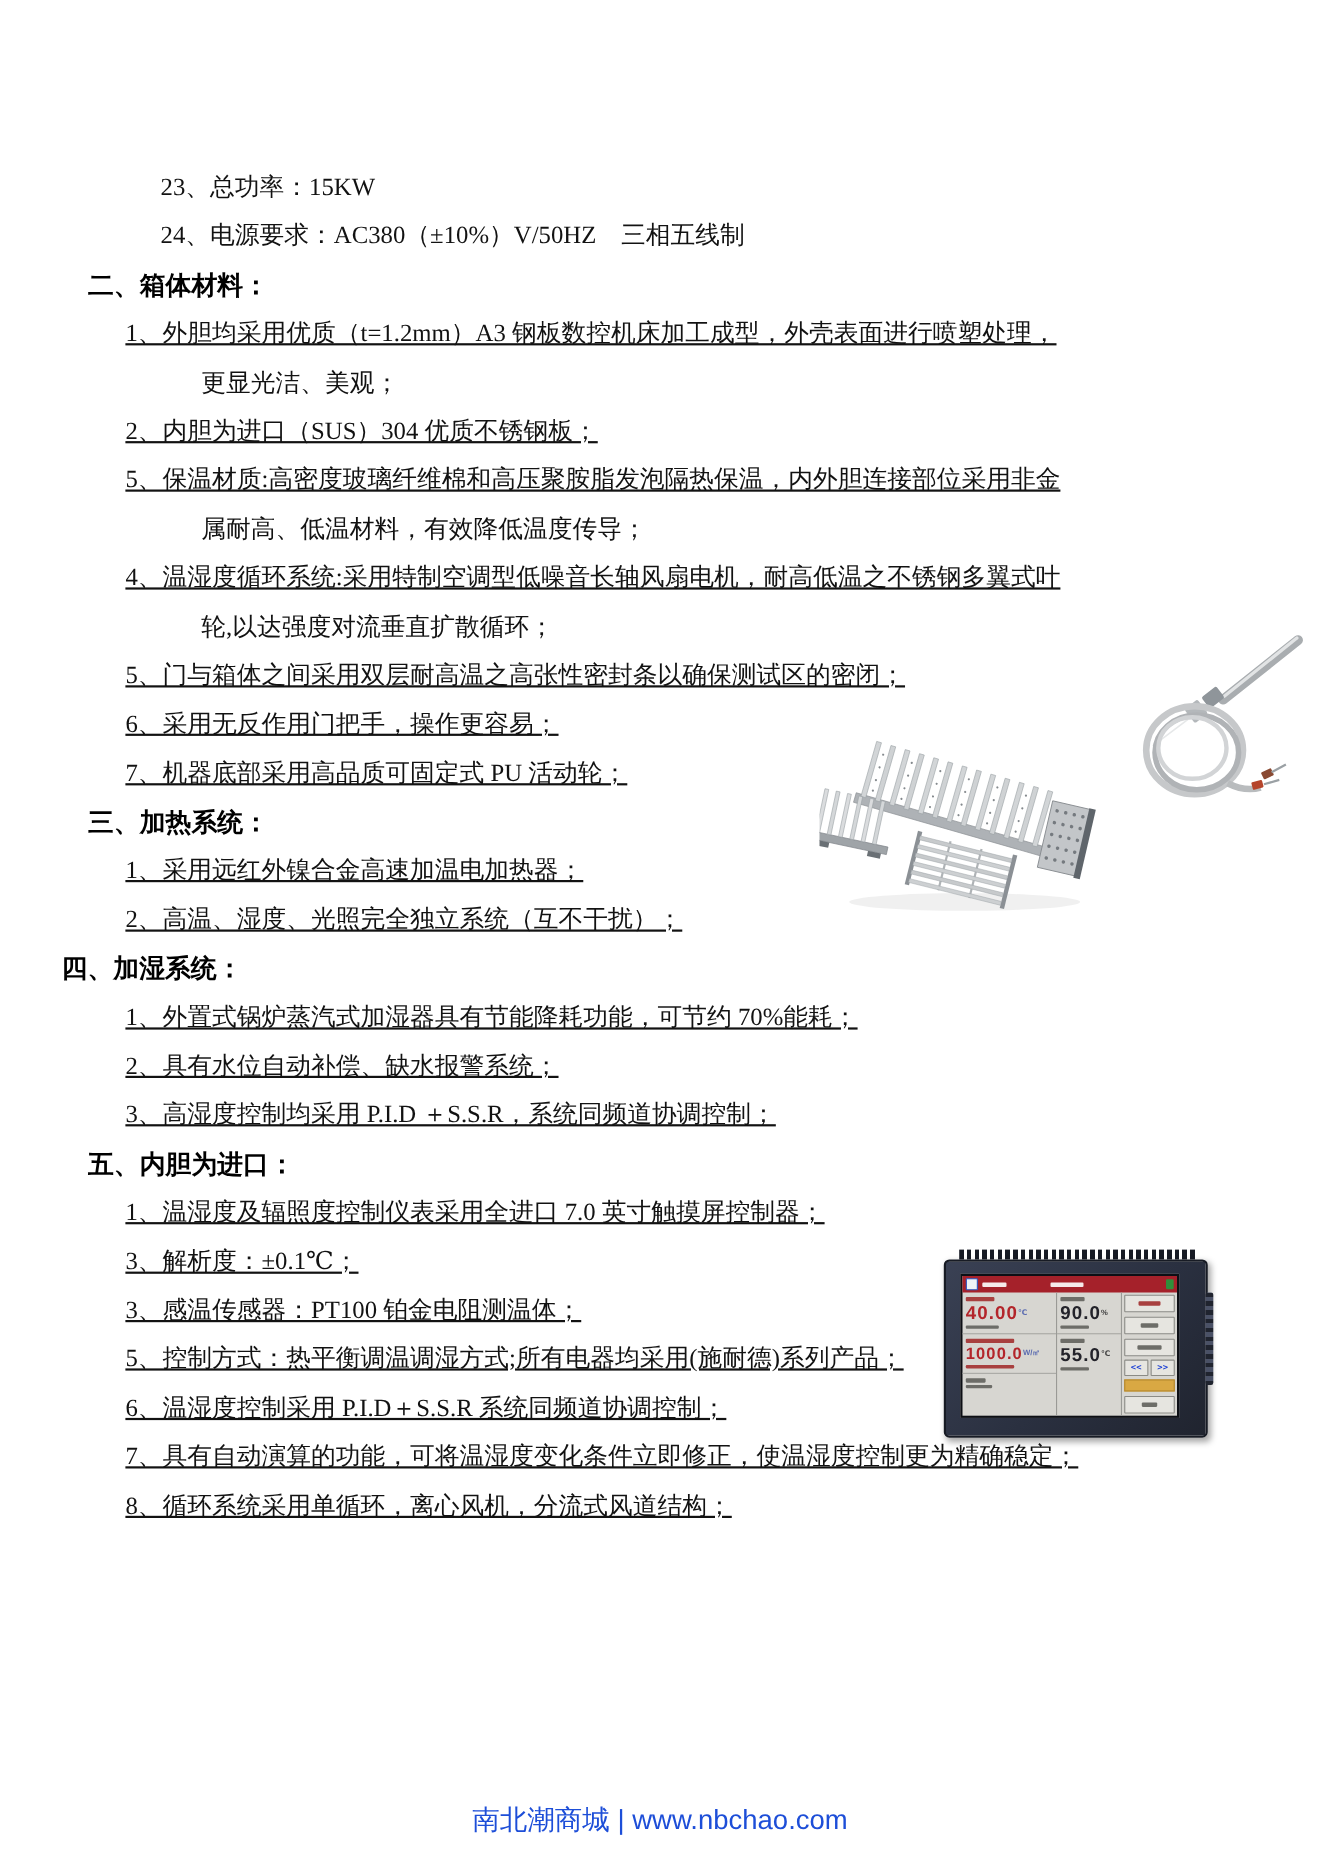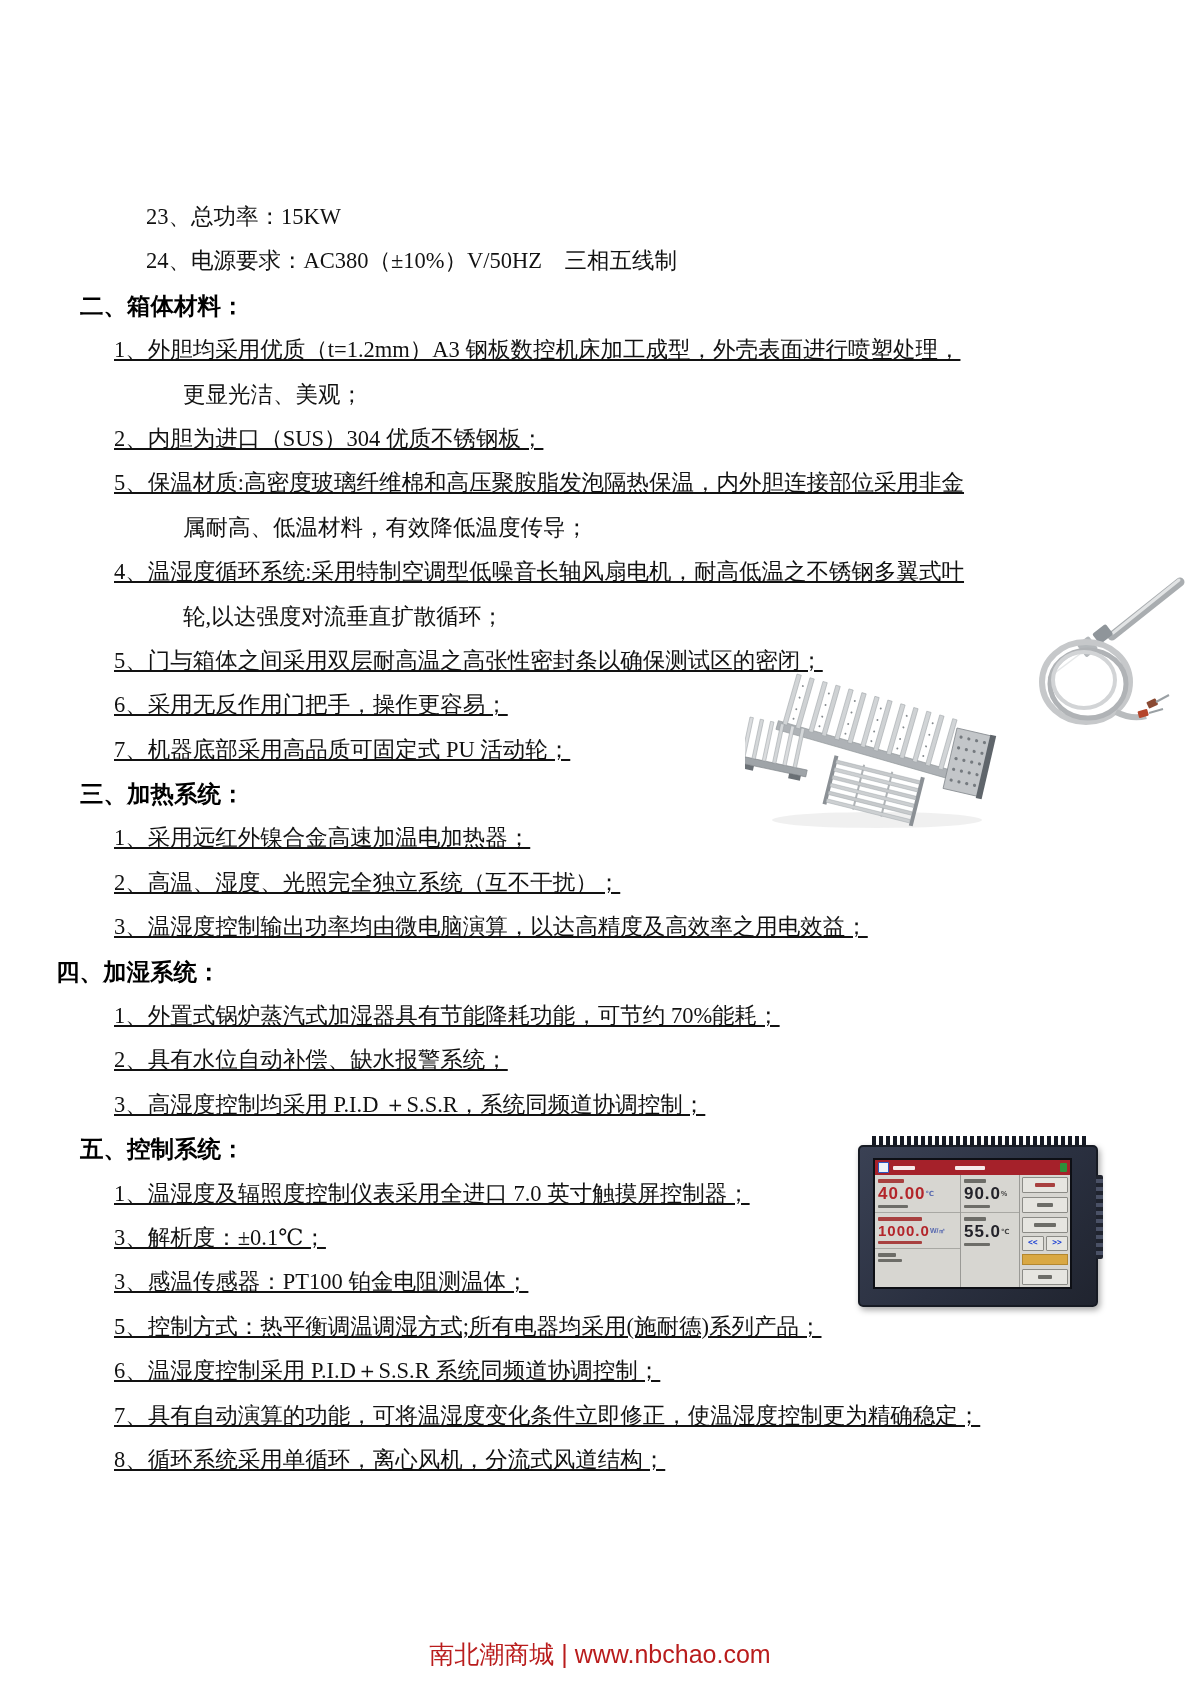--- a/index.html
+++ b/index.html
@@ -1,27 +1,27 @@
 <!DOCTYPE html>
 <html><head>
 <meta charset="utf-8">
 <style>
   html,body{margin:0;padding:0;background:#ffffff;}
   body{width:1200px;height:1697px;position:relative;overflow:hidden;
        font-family:"Liberation Serif","DejaVu Serif",serif;color:#121212;}
-  .content{padding-top:148px;margin-top:47px;}
+  .content{padding-top:148px;}
   .line{height:44.4px;line-height:44.4px;font-size:22.5px;white-space:nowrap;}
   .line.intro{padding-left:146px;}
   .line.item{padding-left:114px;text-decoration:underline;}
   .line.cont{padding-left:183px;}
   .line.heading{padding-left:80px;font-family:"Liberation Sans","DejaVu Sans",sans-serif;
                 font-weight:bold;font-size:23.5px;color:#000;}
   .line.heading.h-indent{padding-left:56px;}
   .footer{position:absolute;left:0;top:1638px;width:1200px;text-align:center;
-          font-family:"Liberation Sans","DejaVu Sans",sans-serif;font-size:25px;color:#b91c1c;}
+          font-family:"Liberation Sans","DejaVu Sans",sans-serif;font-size:25px;color:#1d4ed8;}
   
   .fig{position:absolute;}
   .fig-heater{left:745px;top:662px;width:265px;height:172px;}
   .fig-sensor{left:1020px;top:568px;width:170px;height:170px;}
   
   .controller{left:858px;top:1136px;width:240px;height:176px;}
   .ctrl-teeth{height:9px;margin:0 10px 0 14px;
     background:repeating-linear-gradient(90deg,#161a24 0 4px,rgba(0,0,0,0) 4px 7px);}
   .ctrl-body{position:relative;height:158px;background:linear-gradient(135deg,#3a4154 0%,#2a3040 55%,#20242f 100%);
     border:2px solid #171b24;border-radius:5px;box-shadow:2px 3px 6px rgba(0,0,0,.35);}
@@ -75,28 +75,27 @@
   <div class="line cont">属耐高、低温材料，有效降低温度传导；</div>
   <div class="line item">4、温湿度循环系统:采用特制空调型低噪音长轴风扇电机，耐高低温之不锈钢多翼式叶</div>
   <div class="line cont">轮,以达强度对流垂直扩散循环；</div>
   <div class="line item">5、门与箱体之间采用双层耐高温之高张性密封条以确保测试区的密闭；</div>
   <div class="line item">6、采用无反作用门把手，操作更容易；</div>
   <div class="line item">7、机器底部采用高品质可固定式 PU 活动轮；</div>
 
   <div class="line heading">三、加热系统：</div>
   <div class="line item">1、采用远红外镍合金高速加温电加热器；</div>
   <div class="line item">2、高温、湿度、光照完全独立系统（互不干扰）；</div>
-  <div class="line item">3、温湿度控制输出功率均由微电脑演算，以达高精度及高效率之用电效益；</div>
 
   <div class="line heading h-indent">四、加湿系统：</div>
   <div class="line item">1、外置式锅炉蒸汽式加湿器具有节能降耗功能，可节约 70%能耗；</div>
   <div class="line item">2、具有水位自动补偿、缺水报警系统；</div>
   <div class="line item">3、高湿度控制均采用 P.I.D ＋S.S.R，系统同频道协调控制；</div>
 
-  <div class="line heading">五、控制系统：</div>
+  <div class="line heading">五、内胆为进口：</div>
   <div class="line item">1、温湿度及辐照度控制仪表采用全进口 7.0 英寸触摸屏控制器；</div>
   <div class="line item">3、解析度：±0.1℃；</div>
   <div class="line item">3、感温传感器：PT100 铂金电阻测温体；</div>
   <div class="line item">5、控制方式：热平衡调温调湿方式;所有电器均采用(施耐德)系列产品；</div>
   <div class="line item">6、温湿度控制采用 P.I.D＋S.S.R 系统同频道协调控制；</div>
   <div class="line item">7、具有自动演算的功能，可将温湿度变化条件立即修正，使温湿度控制更为精确稳定；</div>
   <div class="line item">8、循环系统采用单循环，离心风机，分流式风道结构；</div>
 </div>
 
 <svg class="fig fig-heater" viewBox="0 0 265 172">

